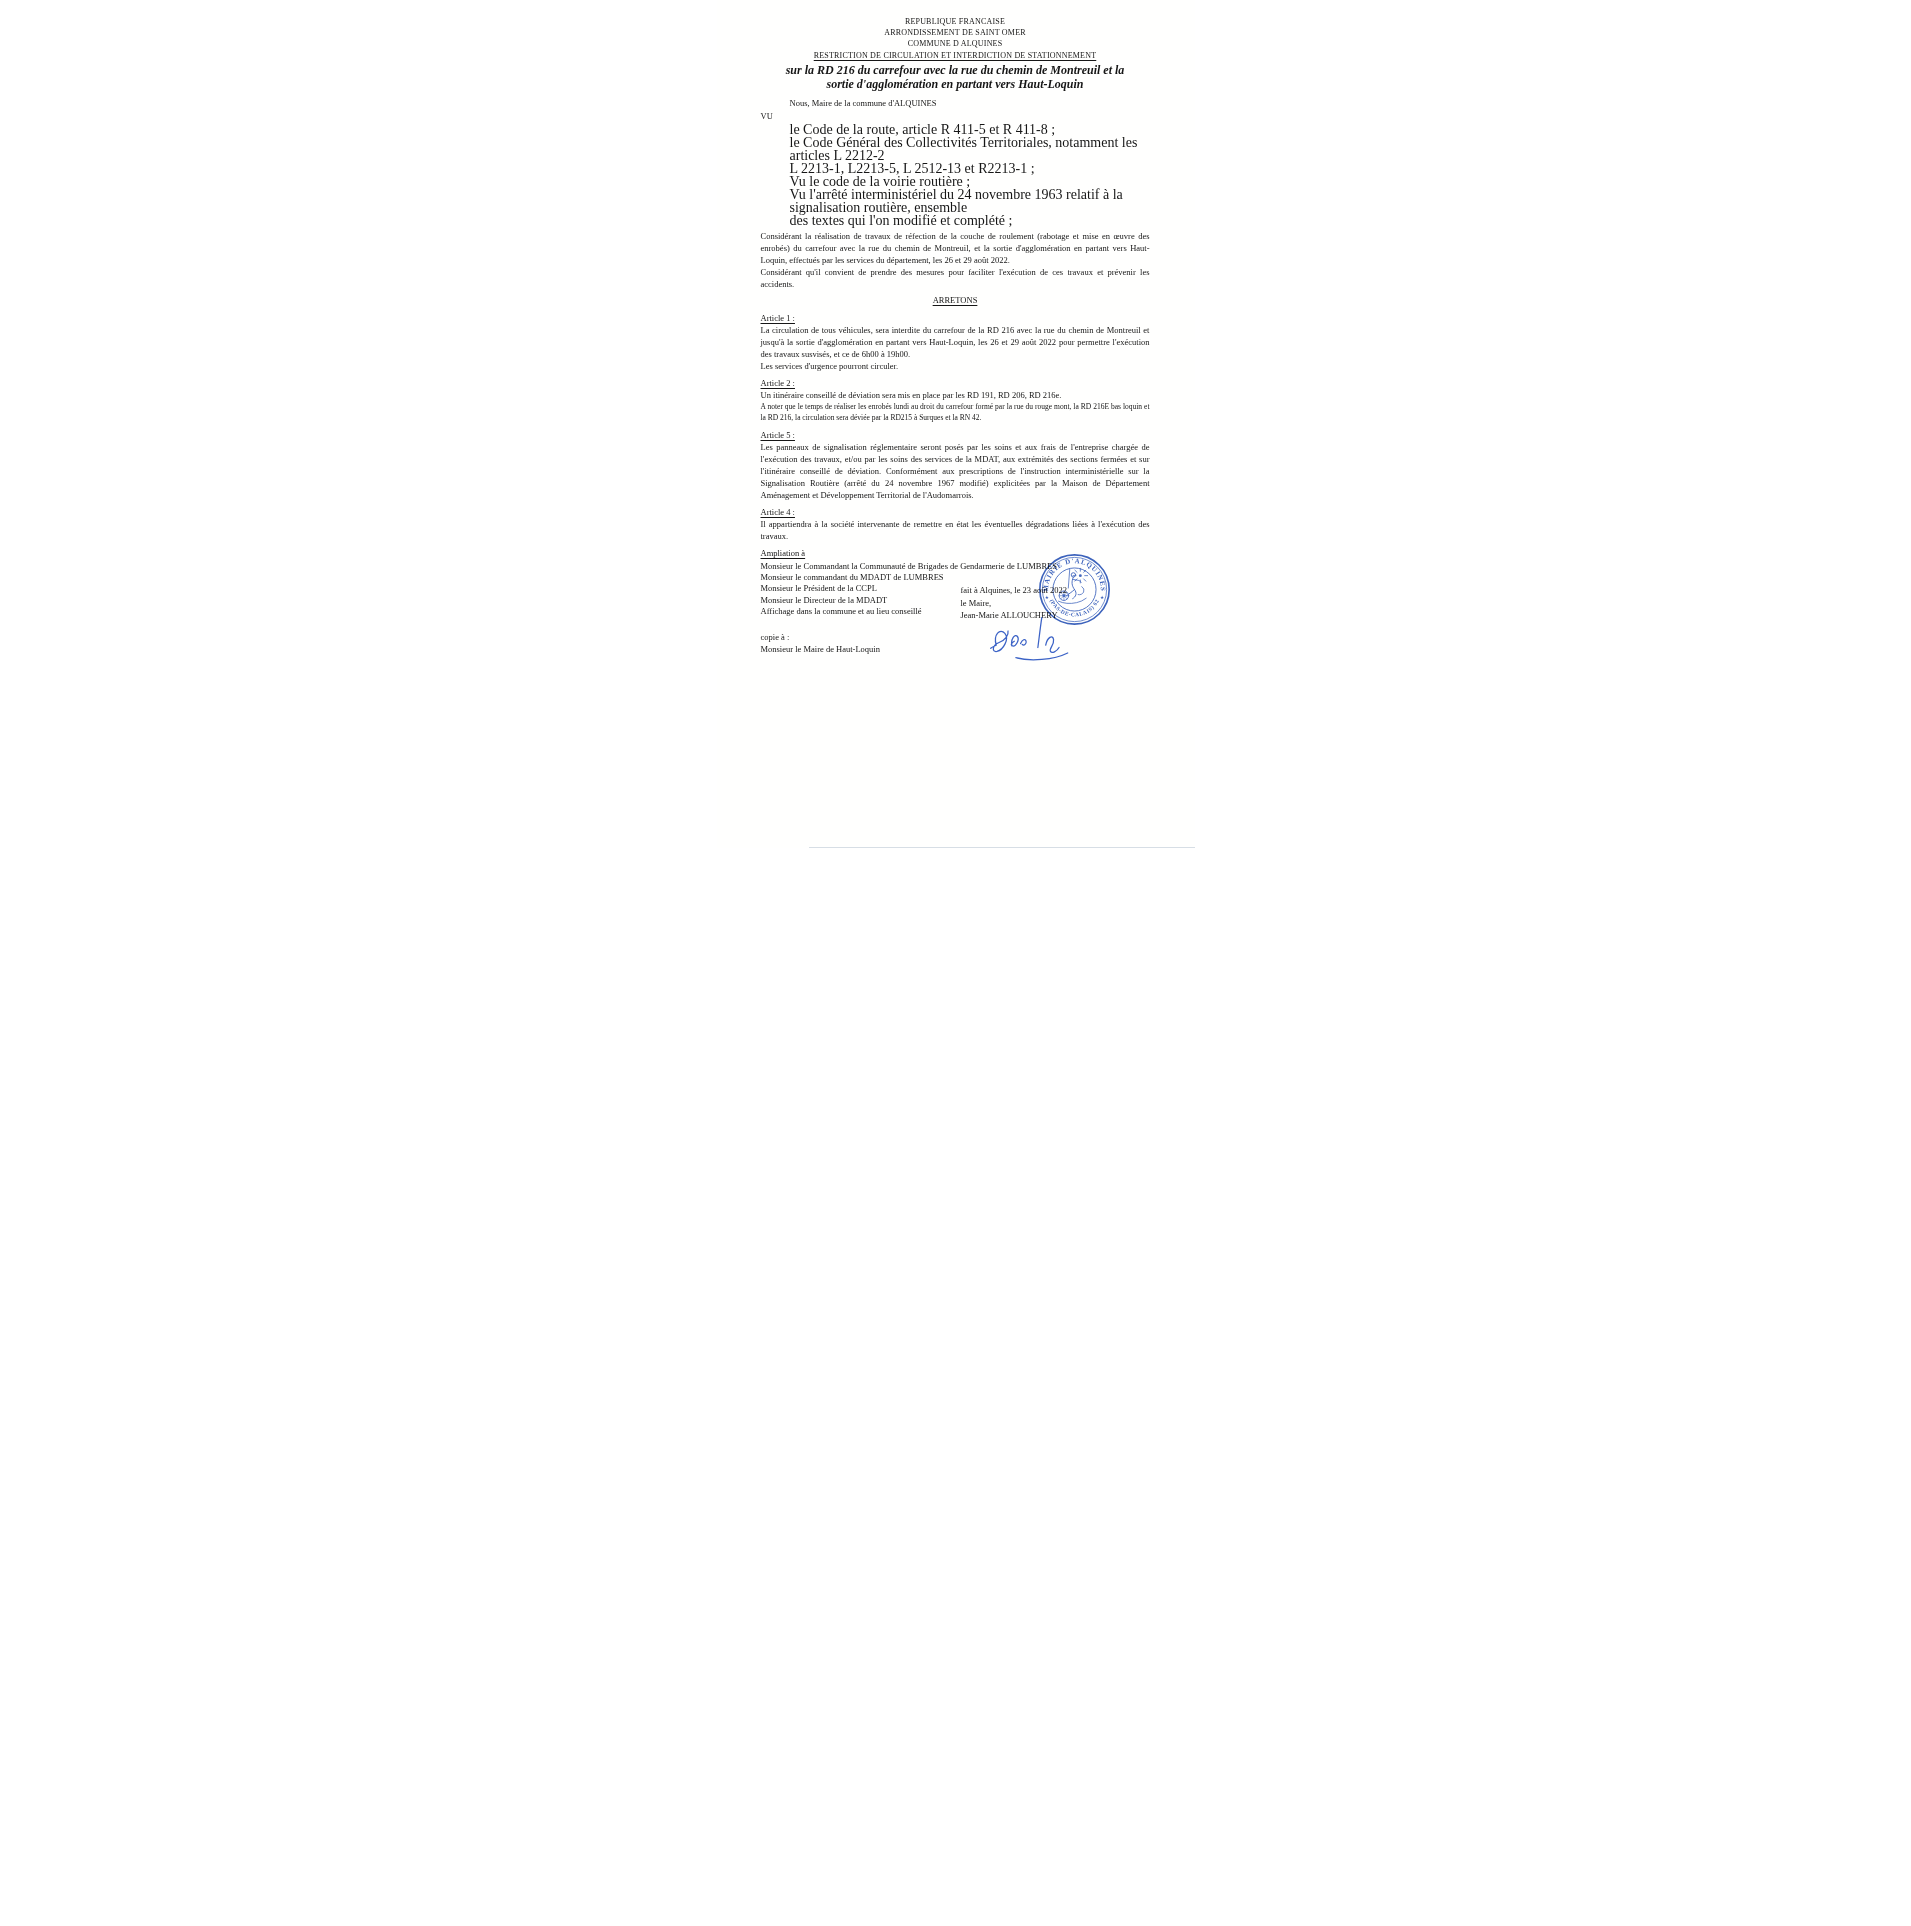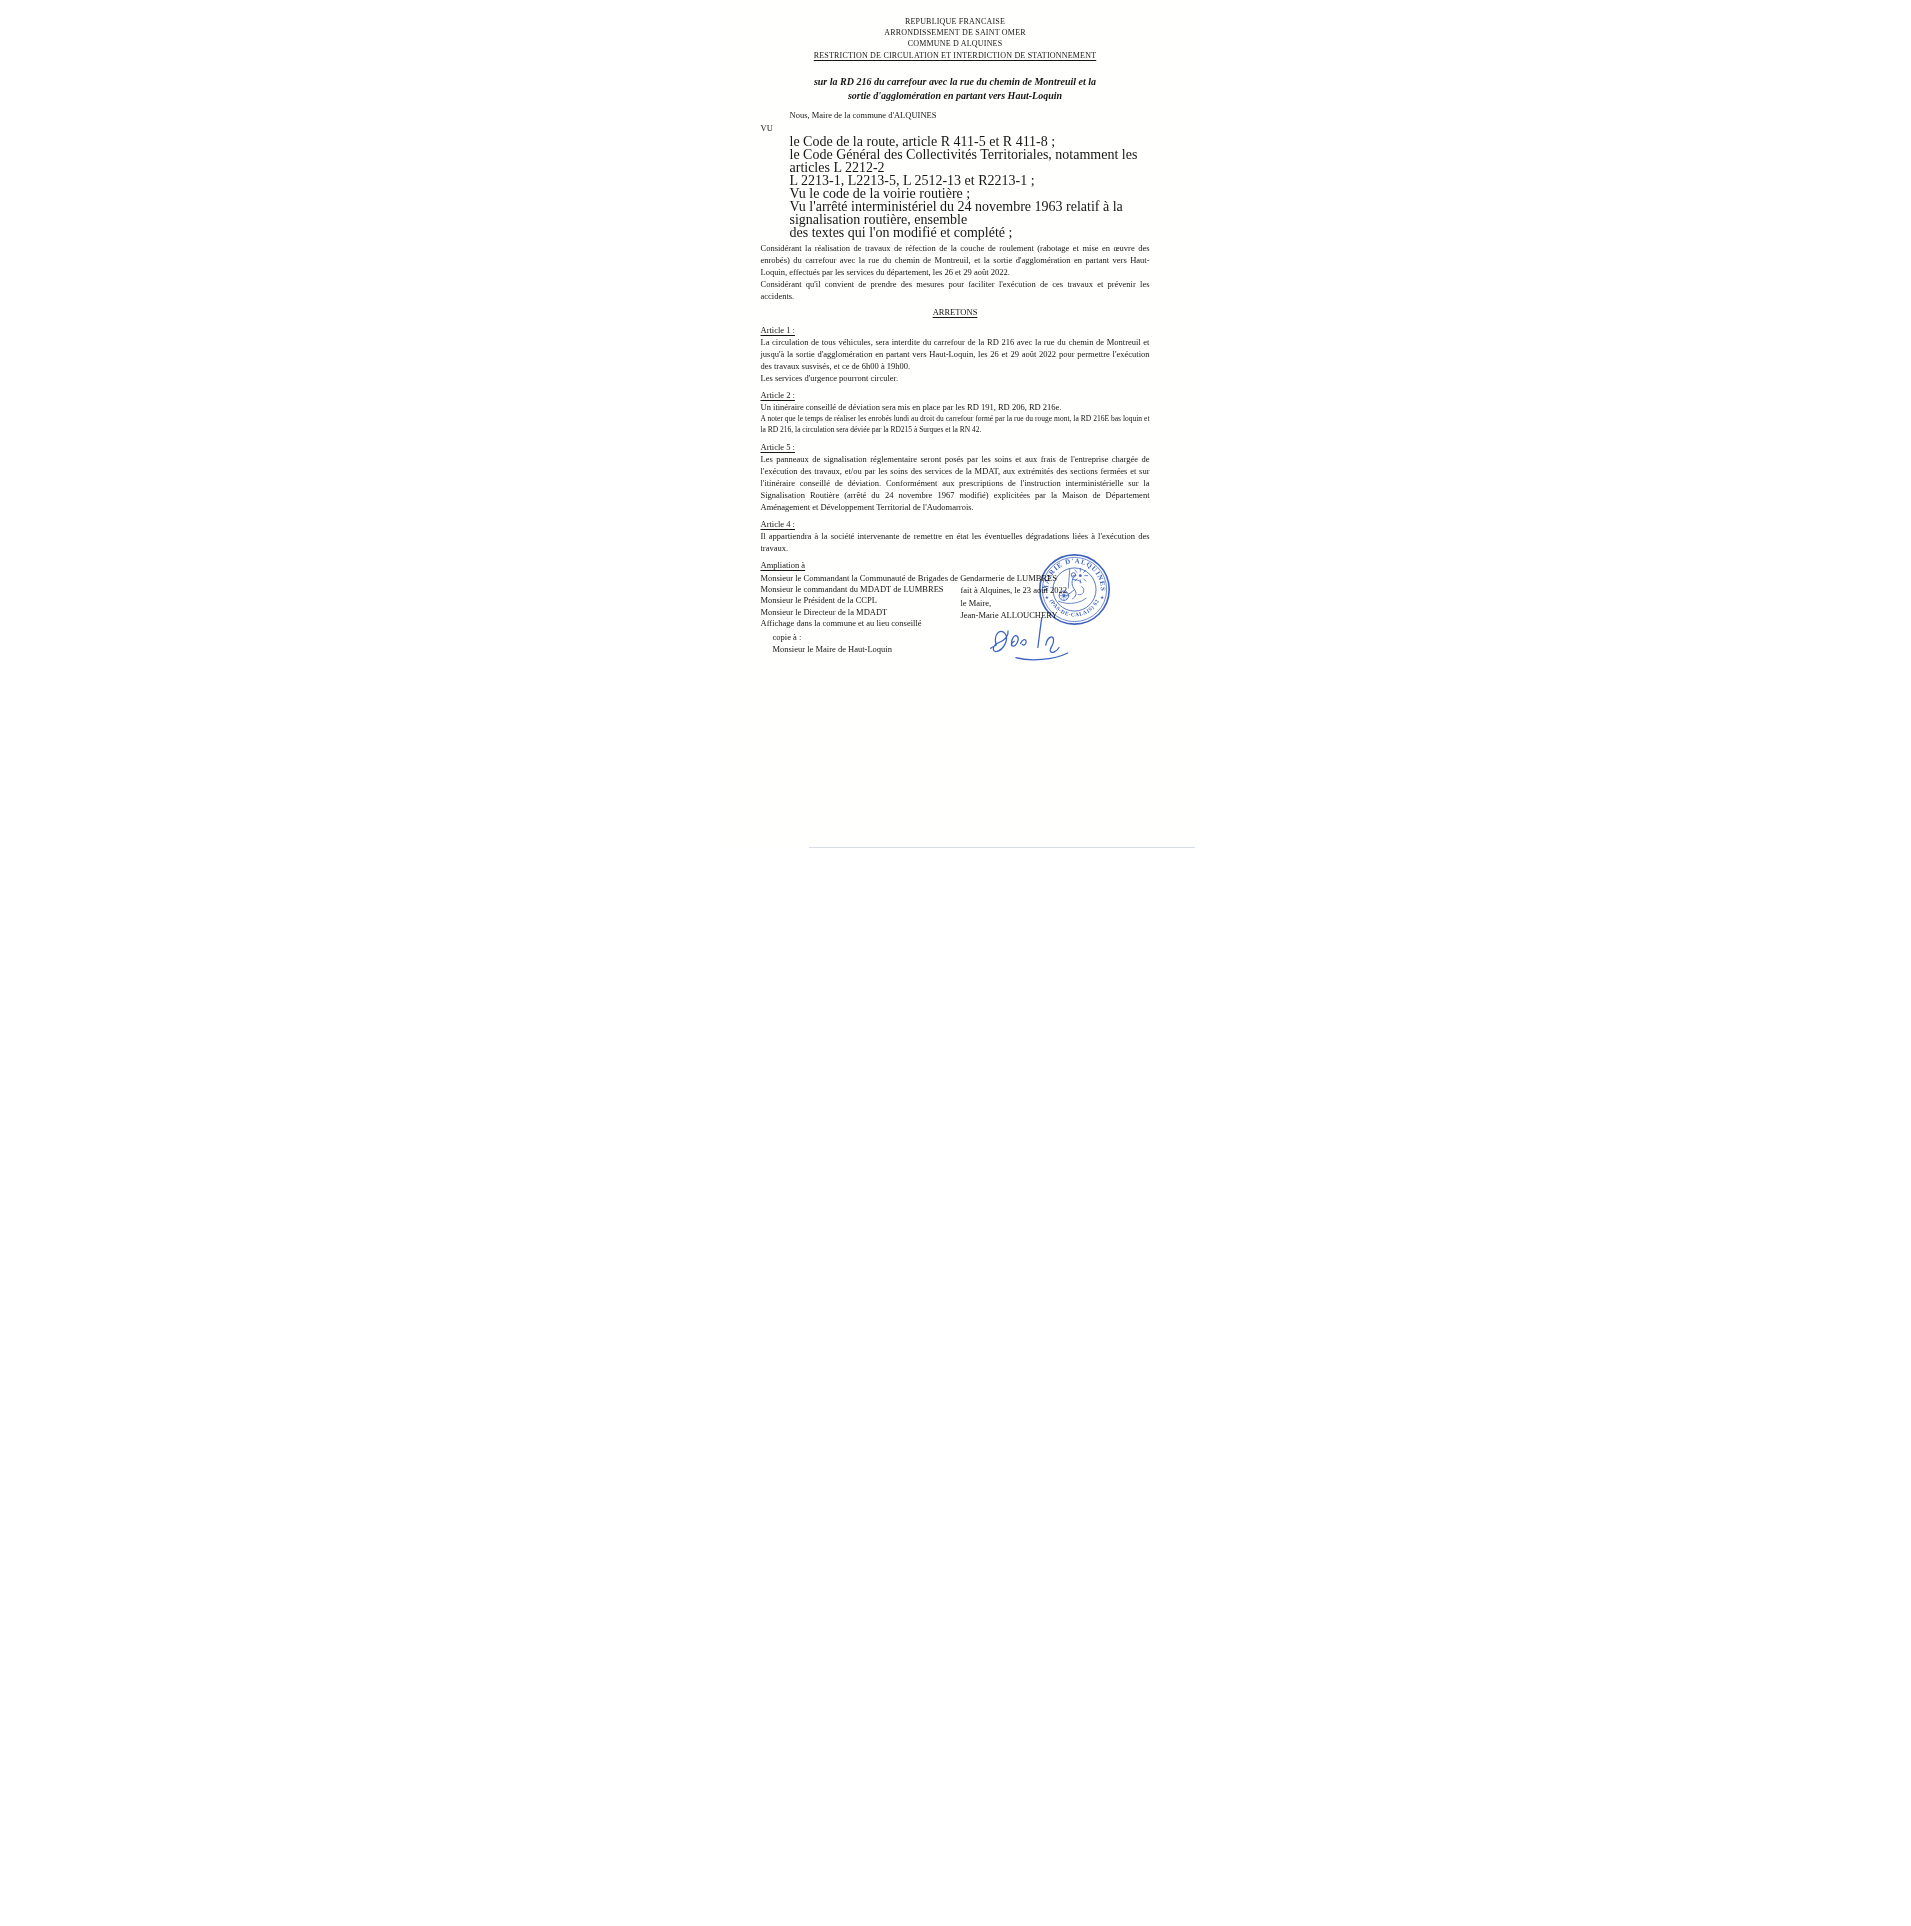--- a/index.html
+++ b/index.html
@@ -10,21 +10,21 @@
     margin:0 auto;
     background:#fffffe;
     font-family:"Liberation Serif","DejaVu Serif",serif;
     color:#161616;
     overflow:hidden;
   }
   .flow { padding:16px 45px 0 44px; }
 
   .hdr-line { text-align:center; font-size:8px; line-height:11.2px; letter-spacing:0.2px; }
   .hdr-subject { text-decoration:underline; text-underline-offset:1.5px; text-decoration-thickness:0.8px; }
-  .decree-title { text-align:center; font-weight:bold; font-style:italic; font-size:10px; line-height:14.6px; margin-top:14px; }
+  .decree-title { text-align:center; font-weight:bold; font-style:italic; font-size:12px; line-height:14.6px; margin-top:2px; }
 
   .nous-line { margin-top:5.4px; margin-left:29px; font-size:8.5px; line-height:13px; }
   .vu-label { font-size:8.5px; line-height:13px; }
   .vu-list { margin-left:29px; font-size:14px; line-height:13px; }
 
   .para { font-size:8.5px; line-height:12px; text-align:justify; margin-top:2.3px; }
   .para-tight { margin-top:0; }
 
   .arretons { text-align:center; font-size:8.5px; line-height:13px; margin-top:4.2px; }
   .arretons span { text-decoration:underline; text-underline-offset:1.5px; text-decoration-thickness:0.6px; }
@@ -35,21 +35,21 @@
 
   .ampliation { margin-top:5.4px; }
   .amp-heading { font-size:8.5px; line-height:12px; text-decoration:underline; text-underline-offset:1.5px; text-decoration-thickness:0.7px; margin-bottom:1.5px; }
   .amp-line { font-size:8.5px; line-height:11.2px; }
 
   .closing-block { position:absolute; left:244px; top:584px; font-size:8.5px; line-height:12.7px; white-space:nowrap; }
 
   .stamp-wrap { position:absolute; left:321px; top:553px; width:73px; height:73px; mix-blend-mode:multiply; opacity:.93; }
   .signature-wrap { position:absolute; left:264px; top:609px; width:98px; height:55px; }
 
-  .copy-block { position:absolute; left:56px; top:632px; font-size:8.5px; line-height:11.6px; }
+  .copy-block { position:absolute; left:44px; top:632px; font-size:8.5px; line-height:11.6px; }
 
   .scan-artifact-bar { position:absolute; left:92px; right:0; bottom:0; height:1.5px; background:#b6c2cf; opacity:.55; }
 </style>
 </head>
 <body>
 
 <div class="page">
 
   <div class="flow">
 

